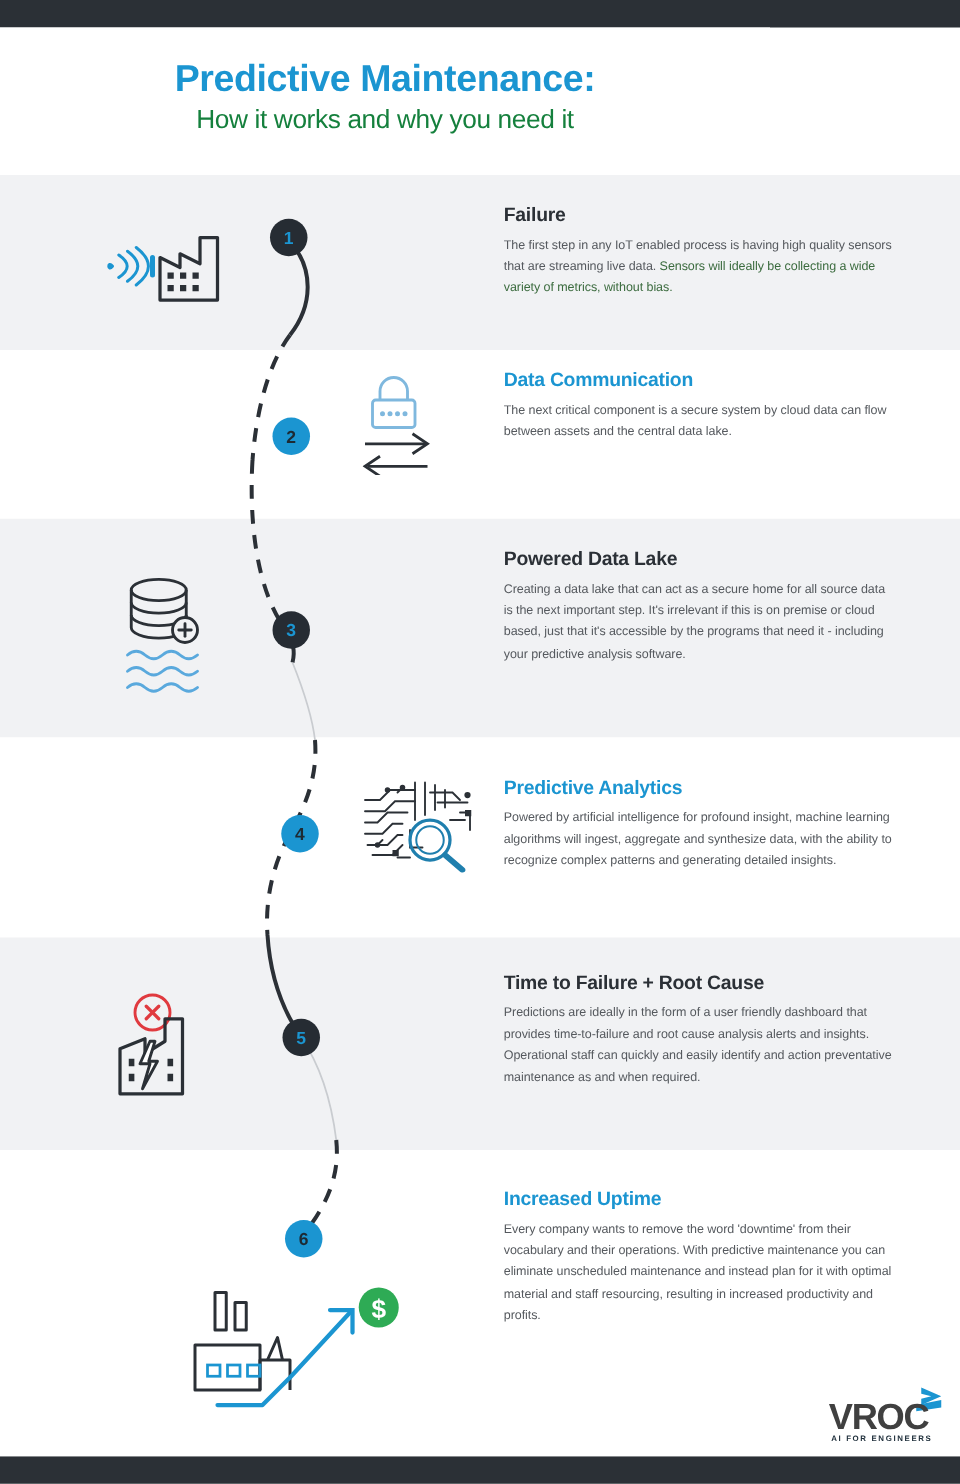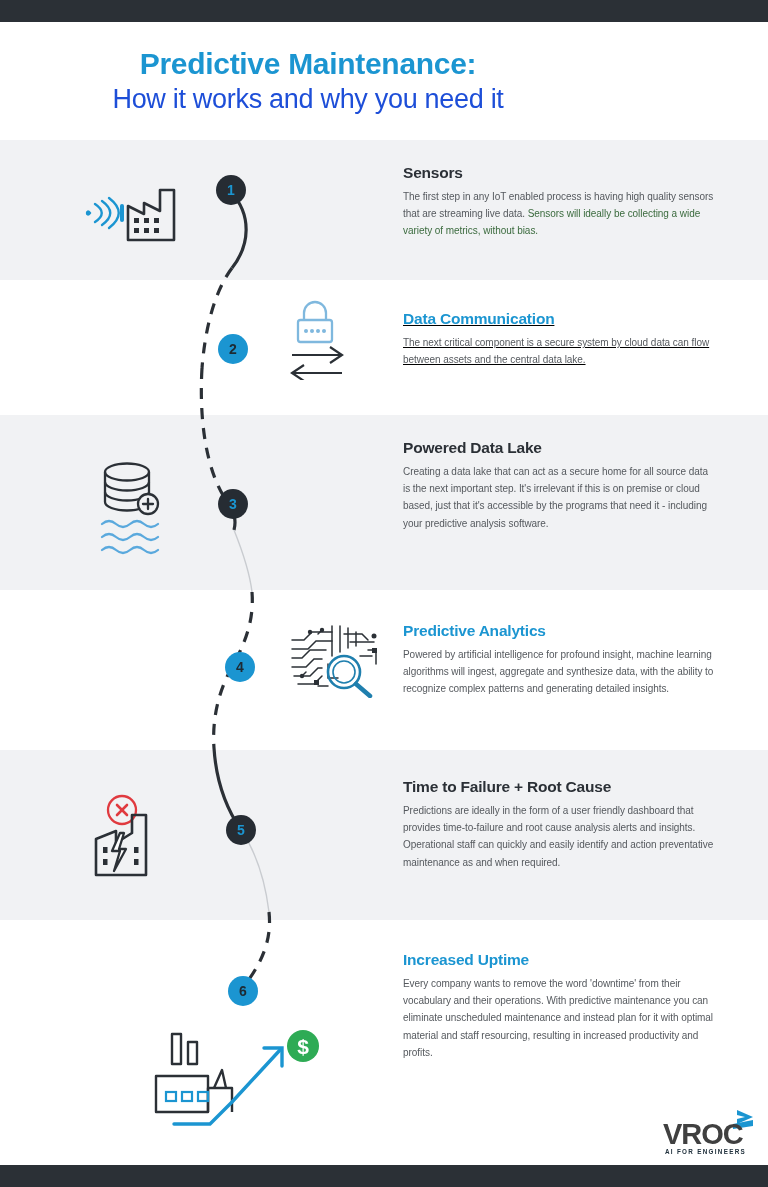--- a/index.html
+++ b/index.html
@@ -18,21 +18,21 @@
 
   .header {
     position:absolute; top:22px; left:0; width:616px; height:118px;
     background:#ffffff; text-align:center;
   }
   .header .line1 {
     font-size:30px; font-weight:bold; color:#1b95d1; letter-spacing:-0.3px;
     padding-top:25px; line-height:1.15;
   }
   .header .line2 {
-    font-size:27px; font-weight:normal; color:#1d4ed8; letter-spacing:-0.3px;
+    font-size:21px; font-weight:normal; color:#15803d; letter-spacing:-0.3px;
     line-height:1.3;
     text-align:center;
   }
 
   
   .band { position:absolute; left:0; width:768px; }
   .band.grey { background:#f1f2f4; }
   .band.white { background:#ffffff; }
 
   
@@ -230,25 +230,25 @@
       <rect x="46" y="72" width="10" height="9"></rect>
     </g>
     <path d="M22,104 L58,104 L80,82 L104,56 L128,30" fill="none" stroke="#1b95d1" stroke-width="3.4" stroke-linecap="round" stroke-linejoin="round"></path>
     <path d="M112,28 L130,28 L130,46" fill="none" stroke="#1b95d1" stroke-width="3.4" stroke-linecap="round"></path>
     <circle cx="151" cy="26" r="16" fill="#2eab55"></circle>
     <text x="151" y="34" font-family="Liberation Sans, sans-serif" font-size="21" font-weight="bold" fill="#ffffff" text-anchor="middle">$</text>
   </svg>
 </div>
 
 <div class="txt" style="top:164px;">
-  <h3 class="dark">Sensors</h3>
+  <h3 class="dark">Failure</h3>
   <p><span>The first step in any IoT enabled process is having high quality sensors that are streaming live data. </span><span class="green">Sensors will ideally be collecting a wide variety of metrics, without bias.</span></p>
 </div>
 
-<div class="txt" style="top:310px;text-decoration:underline;">
+<div class="txt" style="top:296px;">
   <h3 class="blue">Data Communication</h3>
   <p>The next critical component is a secure system by cloud data can flow between assets and the central data lake.</p>
 </div>
 
 <div class="txt" style="top:439px;">
   <h3 class="dark">Powered Data Lake</h3>
   <p>Creating a data lake that can act as a secure home for all source data is the next important step. It's irrelevant if this is on premise or cloud based, just that it's accessible by the programs that need it - including your predictive analysis software.</p>
 </div>
 
 <div class="txt" style="top:622px;">

